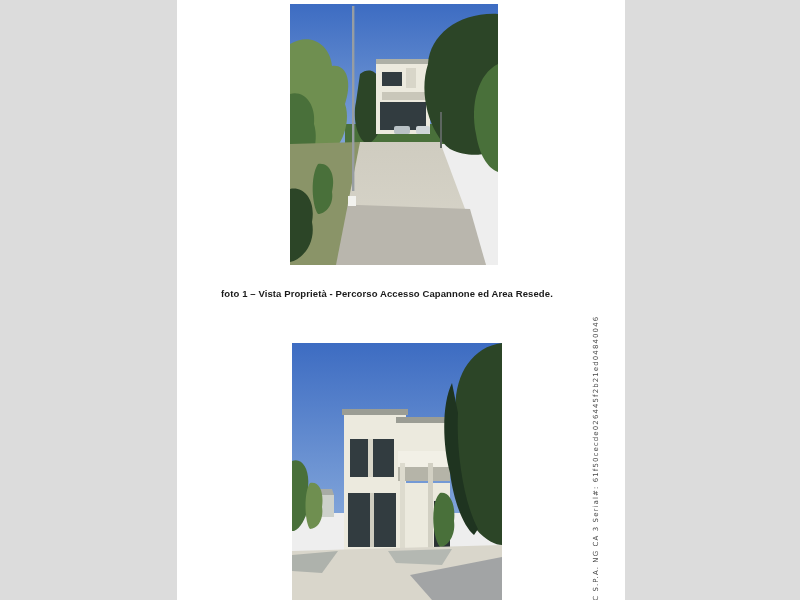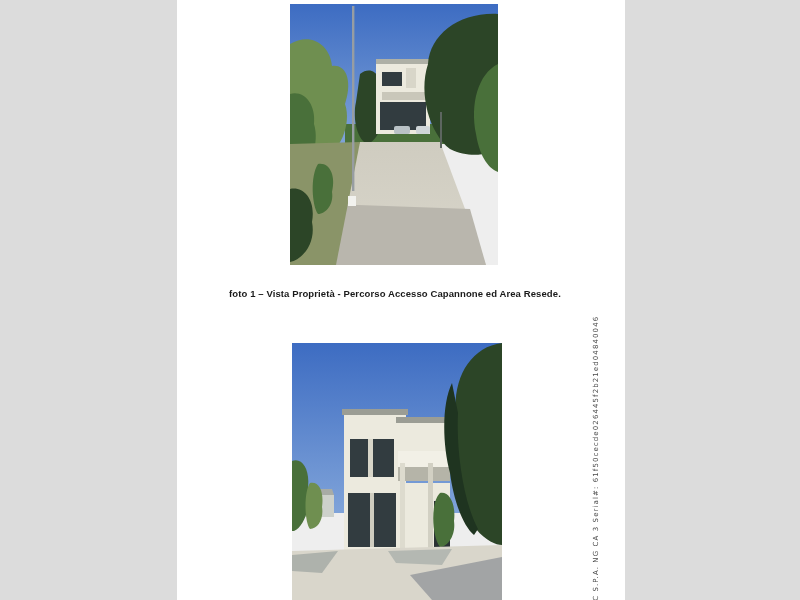--- a/index.html
+++ b/index.html
@@ -18,21 +18,21 @@
   .photo{
     position:absolute;
     overflow:hidden;
     background:#eee;
   }
   #photo1{left:290px;top:4px;width:208px;height:261px;}
   #photo2{left:292px;top:343px;width:210px;height:257px;}
   .photo svg{display:block;width:100%;height:100%;}
   #caption{
     position:absolute;
-    left:190px;top:288px;width:410px;
+    left:182px;top:288px;width:410px;
     text-align:center;
     font-size:9.5px;
     font-weight:bold;
     color:var(--caption-text,#1a1a1a);
     letter-spacing:0.1px;
   }
   #side-serial{
     position:absolute;
     left:592px;top:604px;
     width:312px;

